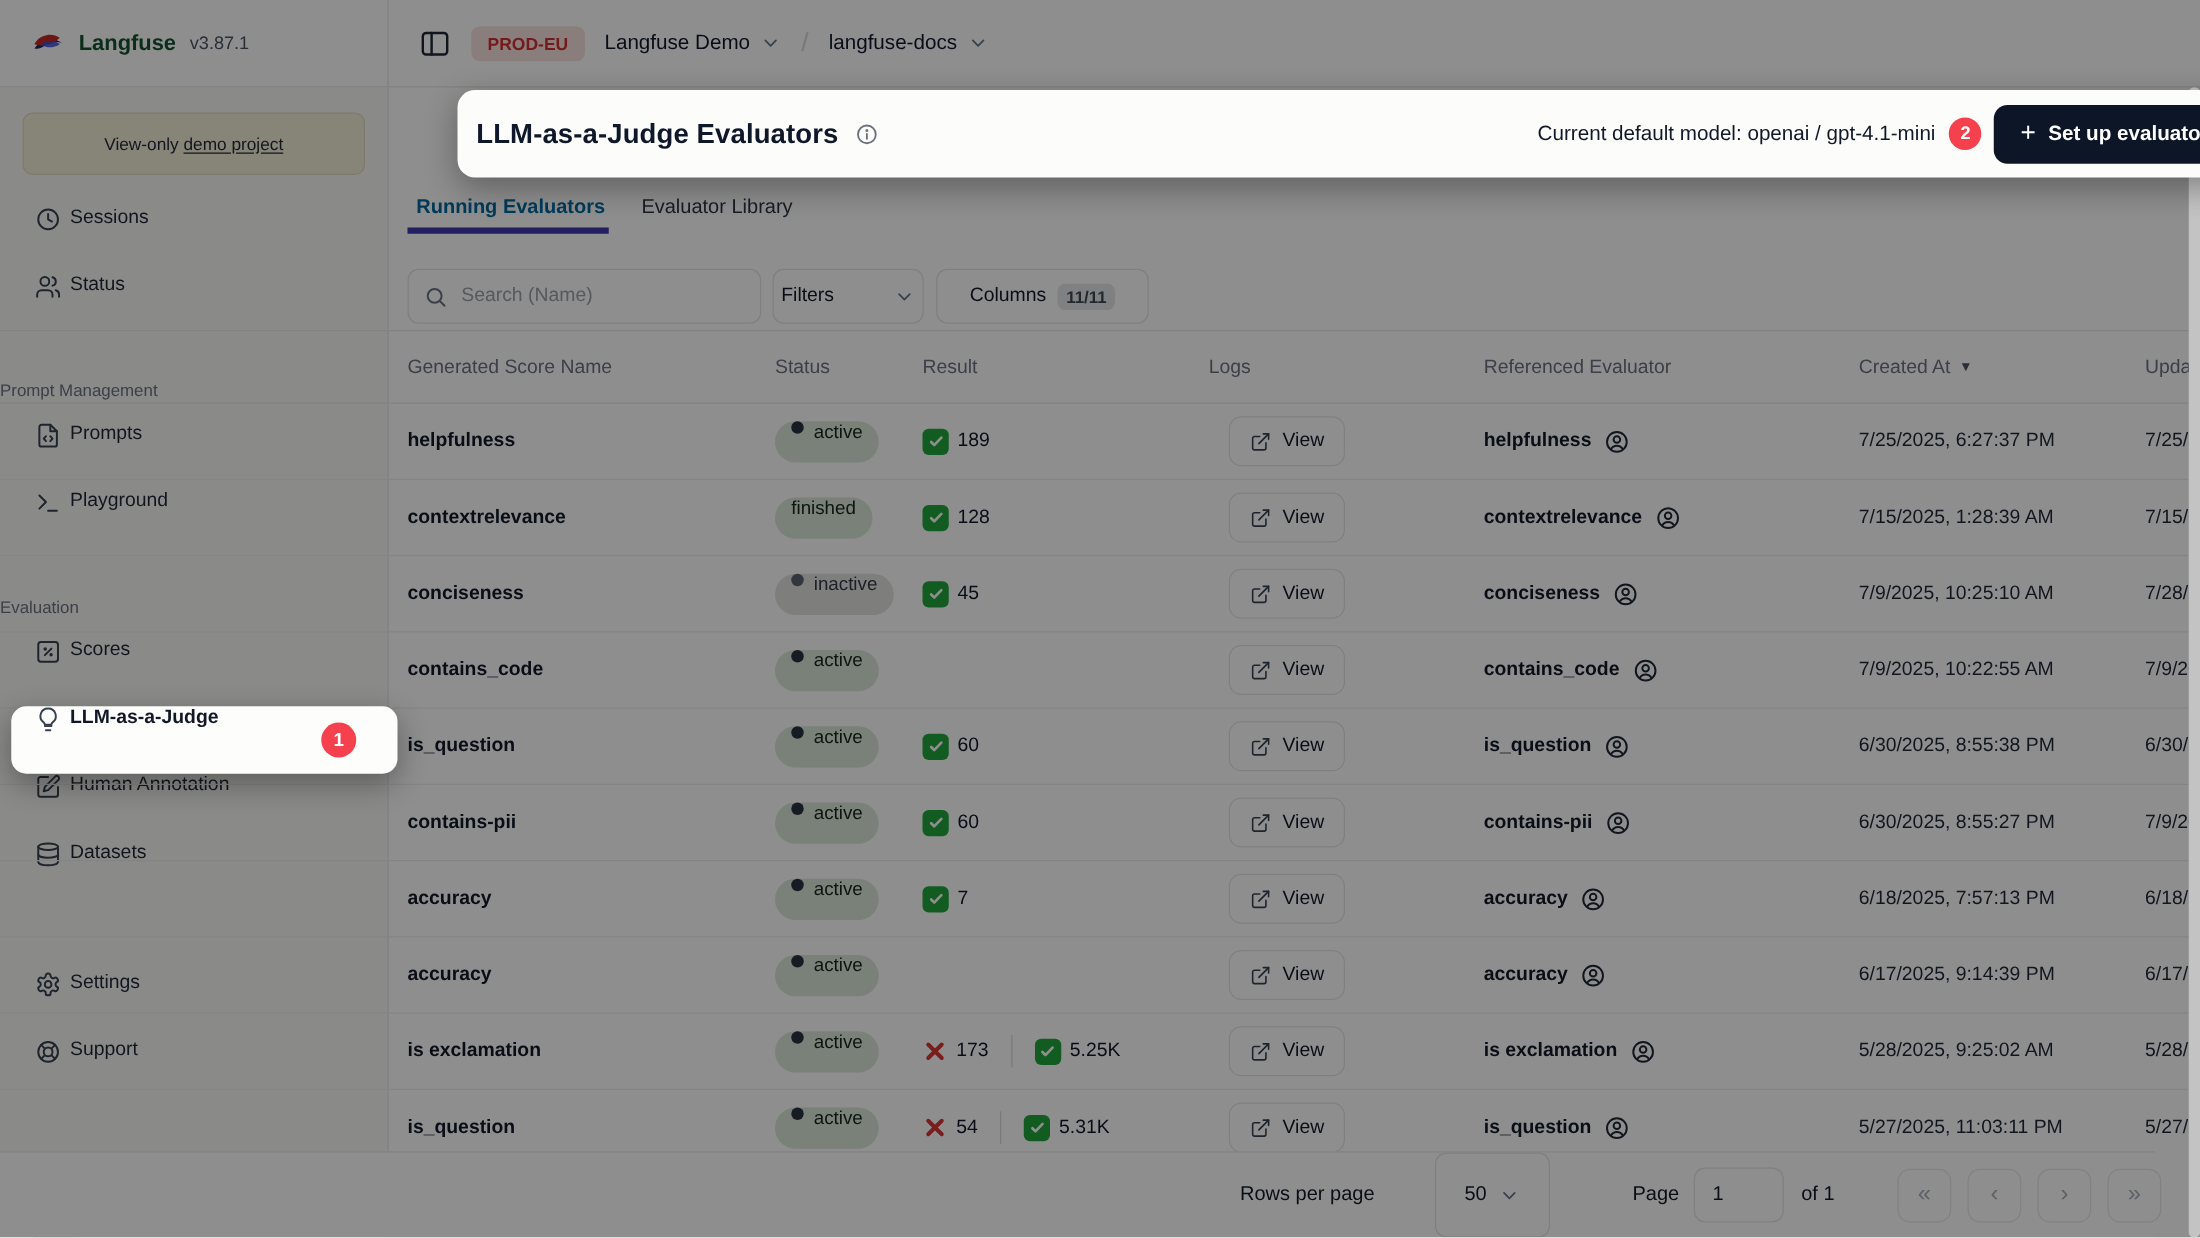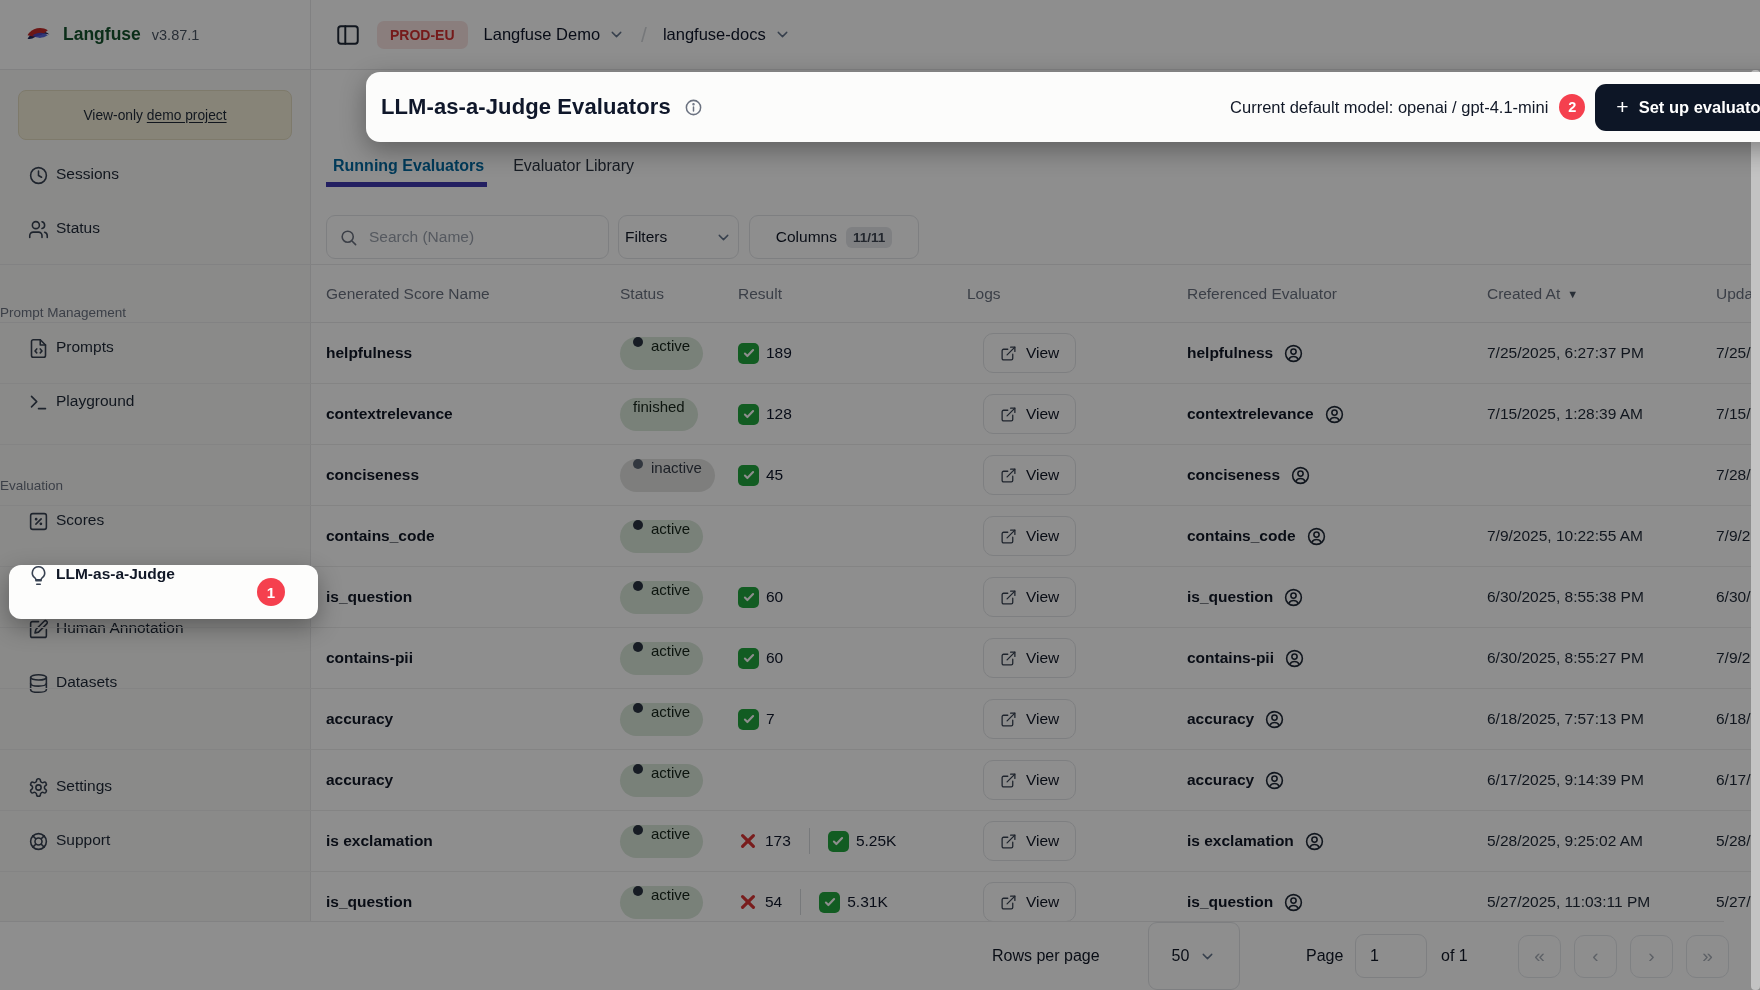--- a/index.html
+++ b/index.html
@@ -477,20 +477,21 @@
         <div class="cell c5">
           <span class="eval-name">conciseness</span>
           <span class="icon eval-icon">
             <svg viewBox="0 0 24 24" fill="none" stroke="currentColor" stroke-width="1.8" stroke-linecap="round" stroke-linejoin="round">
               <circle cx="12" cy="12" r="9"></circle>
               <circle cx="12" cy="9.8" r="3"></circle>
               <path d="M6.6 18.6a6.2 6.2 0 0 1 10.8 0"></path>
             </svg>
           </span>
         </div>
+        <div class="cell c6 date-text">7/9/2025, 10:25:10 AM</div>
         <div class="cell c7 date-text">7/28/2</div>
       </div>
       <div class="trow">
         <div class="cell c1">
           <span class="row-name">contains_code</span>
         </div>
         <div class="cell c2">
           <span class="status-badge status-active">
             <span class="dot dot-active"></span>
             <span>active</span>

